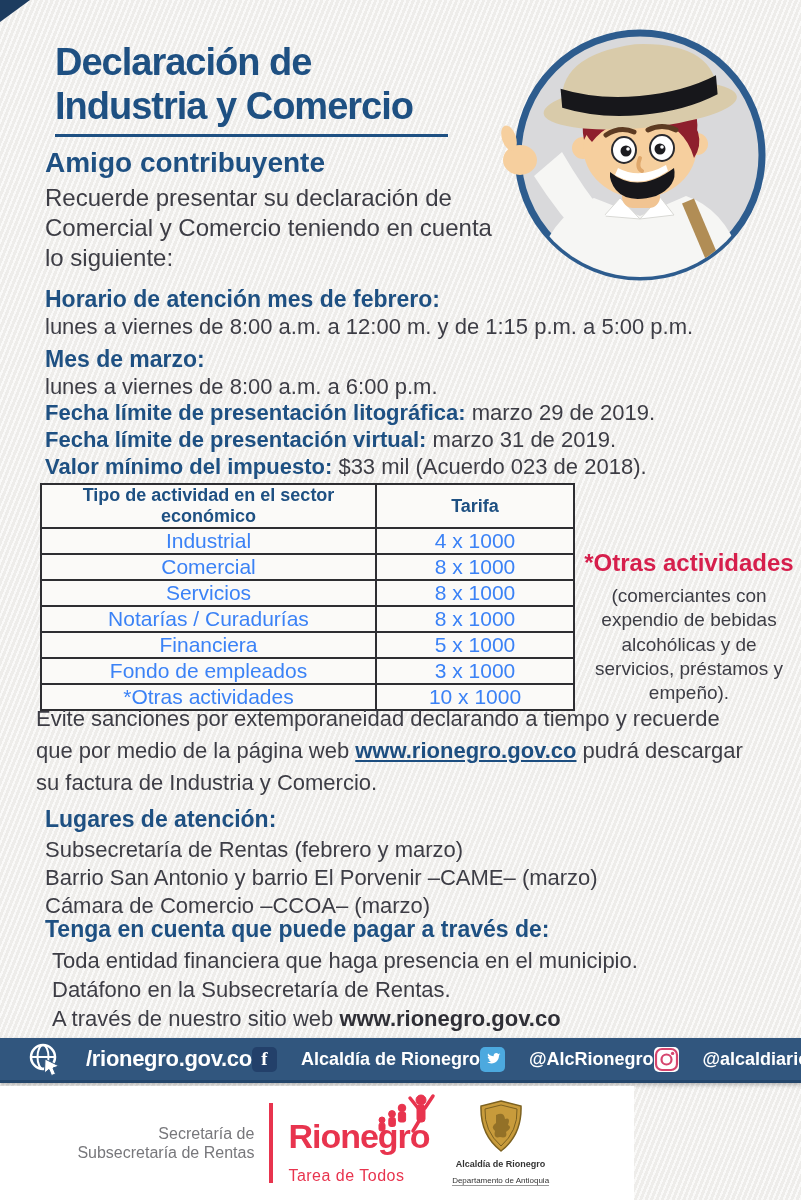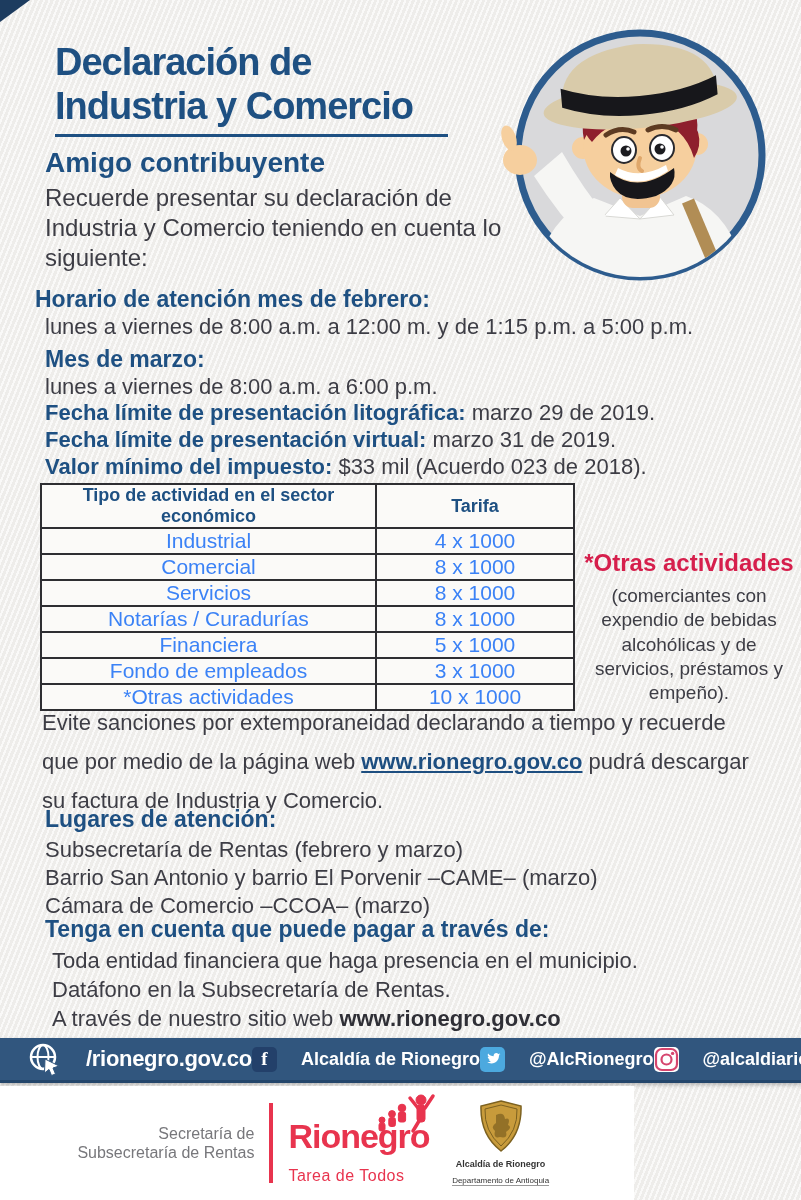--- a/index.html
+++ b/index.html
@@ -17,41 +17,41 @@
 
   .main-title { left:55px; top:40px; font-size:38px; font-weight:bold; color:#1e5082;
     line-height:1.17; letter-spacing:-1px; }
   .title-underline { left:55px; top:134px; width:393px; height:3px; background:#1e5082; }
 
   .greeting { left:45px; top:147px; font-size:28px; font-weight:bold; color:#1e5082; }
   .intro { left:45px; top:183px; width:470px; font-size:24px; color:#3d3d45; line-height:1.24; }
 
   .sec-h { font-size:23px; font-weight:bold; color:#1e5082; }
   .sec-t { font-size:22px; color:#3d3d45; }
-  .feb-h { left:35px; top:286px;text-align:right; }
+  .feb-h { left:45px; top:286px;text-align:right; }
   .feb-t { left:45px; top:314px; }
   .mar-h { left:45px; top:346px; }
   .mar-t { left:45px; top:374px; }
 
   .deadlines { left:45px; top:399px; font-size:22px; line-height:27px; }
   .deadlines .lbl { font-weight:bold; color:#1e5082; }
   .deadlines .val { color:#3d3d45; }
 
   .rate-table { left:40px; top:483px; border-collapse:collapse; }
   .rate-table th, .rate-table td { border:2px solid #2e2e32; background:#fbfaf8;
     text-align:center; vertical-align:middle; }
   .rate-table th { height:29px; font-size:18px; font-weight:bold; color:#1e5082; }
   .rate-table td { height:25px; font-size:21px; color:#3b82f6; }
   .col-act { width:335px; } .col-tar { width:198px; }
 
   .side-note { left:580px; top:549px; width:218px; text-align:center; }
   .side-note-title { font-size:24px; font-weight:bold; color:#d61f4c; }
   .side-note-body { margin-top:7px; font-size:19px; color:#3d3d45; line-height:1.28; }
 
-  .notice { left:42px; top:703px; width:715px; font-size:22px; color:#3d3d45; line-height:39px; }
+  .notice { left:36px; top:703px; width:715px; font-size:22px; color:#3d3d45; line-height:32px; }
   .notice a { color:#1d4e80; font-weight:bold; text-decoration:underline; }
 
   .places-h { left:45px; top:806px; }
   .places { left:45px; top:836px; font-size:22px; color:#3d3d45; line-height:28px; }
   .pay-h { left:45px; top:916px; }
   .pay { left:45px; top:946px; font-size:22px; color:#3d3d45; line-height:29px;margin-left:7px; }
   .pay .site { font-weight:bold; color:#2f2f36; }
 
   .footer-bar { left:0; top:1038px; width:801px; height:45px; background:#31567e;
     border-bottom:3px solid #24466b; display:flex; align-items:center;
@@ -131,21 +131,21 @@
         <path d="M122 154 Q150 177 186 150 Q190 168 168 178 Q140 186 128 172 Q121 163 122 154 Z" fill="#17171b"></path>
         <path d="M127 157 Q152 172 180 153 L178 147 Q152 162 130 150 Z" fill="#ffffff"></path>
       </g>
       <path d="M102 230 Q70 196 46 158 L74 134 Q96 172 118 198 Z" fill="#f6f6f4"></path>
       <ellipse cx="32" cy="142" rx="17" ry="15" fill="#f6cf9e"></ellipse>
       <ellipse cx="21" cy="120" rx="7" ry="13" fill="#f6cf9e" transform="rotate(-18 21 120)"></ellipse>
     </svg>
   </div>
 
   <div class="abs greeting">Amigo contribuyente</div>
-  <div class="abs intro">Recuerde presentar su declaración de Industria y Comercio teniendo en cuenta lo siguiente:</div>
+  <div class="abs intro">Recuerde presentar su declaración de Comercial y Comercio teniendo en cuenta lo siguiente:</div>
 
   <div class="abs sec-h feb-h">Horario de atención mes de febrero:</div>
   <div class="abs sec-t feb-t">lunes a viernes de 8:00 a.m. a 12:00 m. y de 1:15 p.m. a 5:00 p.m.</div>
   <div class="abs sec-h mar-h">Mes de marzo:</div>
   <div class="abs sec-t mar-t">lunes a viernes de 8:00 a.m. a 6:00 p.m.</div>
 
   <div class="abs deadlines">
     <div><span class="lbl">Fecha límite de presentación litográfica:</span><span class="val"> marzo 29 de 2019.</span></div>
     <div><span class="lbl">Fecha límite de presentación virtual:</span><span class="val"> marzo 31 de 2019.</span></div>
     <div><span class="lbl">Valor mínimo del impuesto:</span><span class="val"> $33 mil (Acuerdo 023 de 2018).</span></div>

